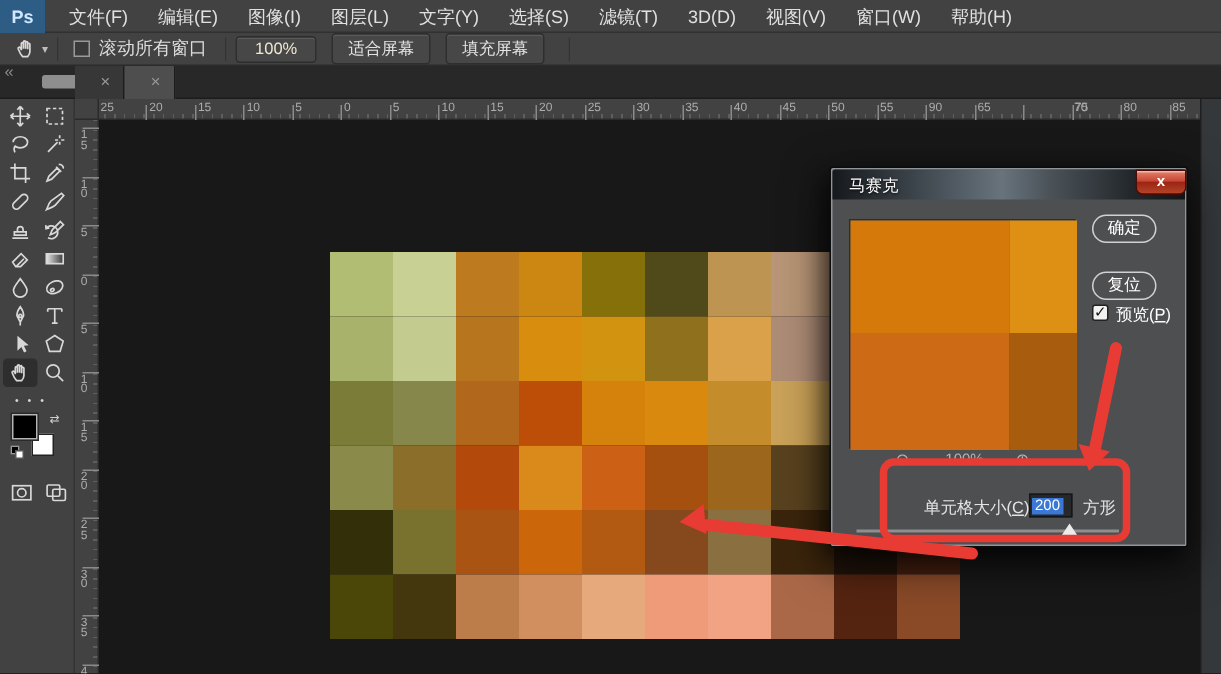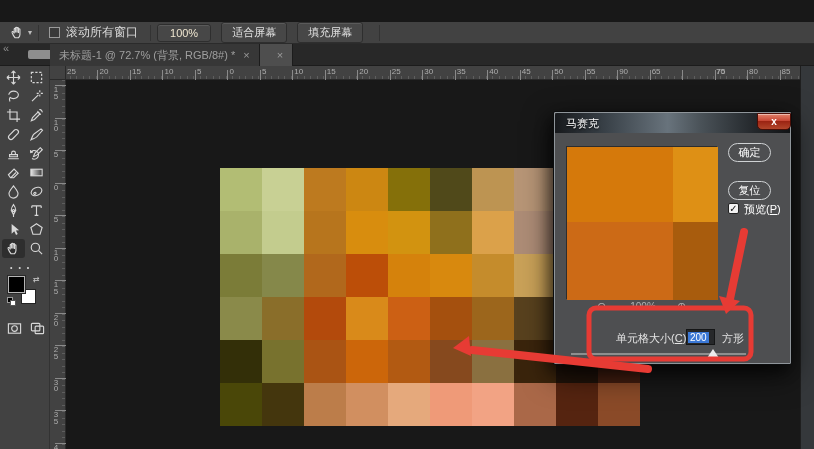--- a/index.html
+++ b/index.html
@@ -116,20 +116,36 @@
   .ukey { text-decoration:underline; }
 
   
   .ann { position:absolute; left:0; top:0; width:814px; height:449px; z-index:50; pointer-events:none; }
 </style>
 </head>
 <body>
 
 <div class="stage">
 
+  <div class="menubar">
+    <div class="ps-logo">Ps</div>
+    <div class="menus">
+        <span>文件(F)</span>
+        <span>编辑(E)</span>
+        <span>图像(I)</span>
+        <span>图层(L)</span>
+        <span>文字(Y)</span>
+        <span>选择(S)</span>
+        <span>滤镜(T)</span>
+        <span>3D(D)</span>
+        <span>视图(V)</span>
+        <span>窗口(W)</span>
+        <span>帮助(H)</span>
+      </div>
+  </div>
 
   <div class="optionsbar">
     <span class="opt-hand">
       <svg class="tool-svg" viewBox="0 0 16 16">
           <path d="M4.5 9 V4.4 C4.5 3.4 6 3.4 6 4.4 V8 M6 8 V3.2 C6 2.2 7.5 2.2 7.5 3.2 V8 M7.5 8 V3.6 C7.5 2.6 9 2.6 9 3.6 V8 M9 8.4 V4.8 C9 3.9 10.6 3.9 10.6 4.8 V10 C10.6 11.5 10 12.6 9 13.6 H5.4 C4 12.2 3 10 2.3 8.2 C1.9 7.1 3 6.5 3.7 7.3 L4.5 8.6"></path>
         </svg>
       <span class="caret">▾</span>
     </span>
     <span class="opt-sep"></span>
     <span class="opt-check"></span>
@@ -139,21 +155,20 @@
     <button class="opt-btn">适合屏幕</button>
     <button class="opt-btn">填充屏幕</button>
     <span class="opt-sep"></span>
   </div>
 
   <div class="tabbar">
     <span class="collapse">«</span>
     <span class="graybar"></span>
     <div class="tabs">
         <div class="tab">
-          <span>未标题-1 @ 72.7% (背景, RGB/8#) *</span>
           <span class="x">×</span>
         </div>
         <div class="tab active">
           <span class="x">×</span>
         </div>
       </div>
   </div>
 
   <div class="toolbar">
     <div class="toolgrid">

